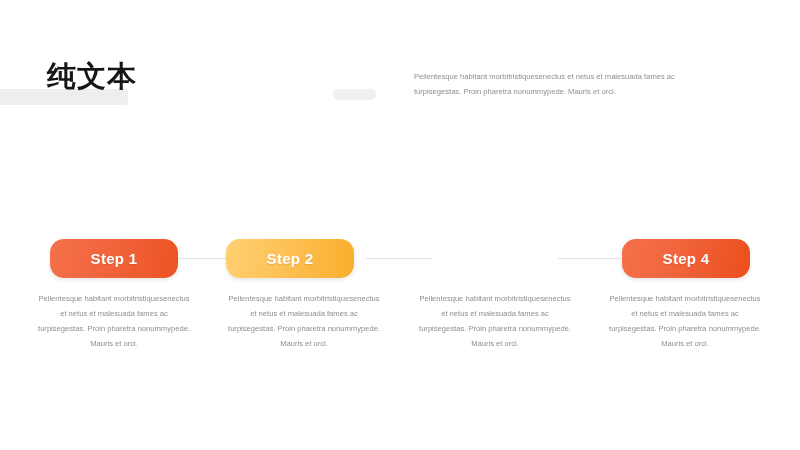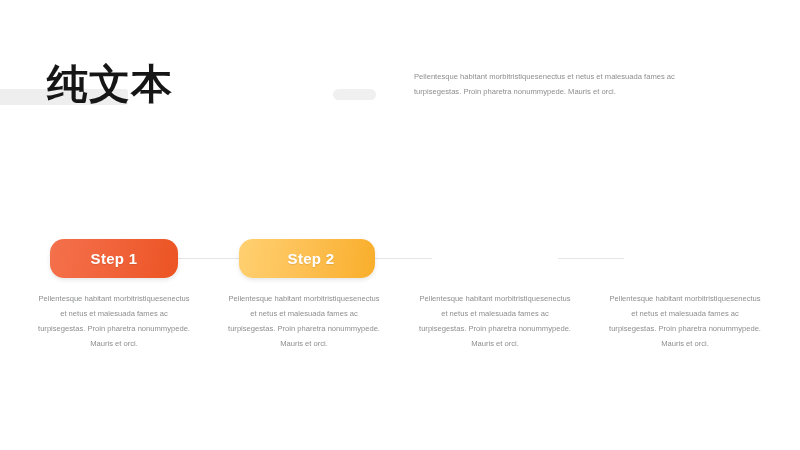--- a/index.html
+++ b/index.html
@@ -26,22 +26,22 @@
     left: 0;
     top: 89px;
     width: 128px;
     height: 16px;
     background: #eeeeef;
     border-radius: 0 3px 3px 0;
   }
   .slide-title {
     position: absolute;
     left: 47px;
-    top: 64px;
-    font-size: 41px;
+    top: 56px;
+    font-size: 29px;
     font-weight: bold;
     line-height: 40px;
     color: #161616;
     letter-spacing: 1px;
     white-space: nowrap;
   }
   .header-pill {
     position: absolute;
     left: 333px;
     top: 89px;
@@ -91,21 +91,21 @@
     box-shadow: 0 2px 4px rgba(0,0,0,0.10);
   }
   .step-box .step-label {
     color: #ffffff;
     font-size: 15px;
     font-weight: bold;
     letter-spacing: 0.3px;
     text-shadow: 0 1px 1px rgba(0,0,0,0.10);
   }
   .box-1 { left: 50px;  background: linear-gradient(100deg, #f4714b 0%, #f1643c 45%, #ec5423 100%); }
-  .box-2 { left: 239px; background: linear-gradient(100deg, #ffd071 0%, #fdc155 45%, #f9ae2b 100%); padding-left: 8px; }
+  .box-2 { left: 226px; background: linear-gradient(100deg, #ffd071 0%, #fdc155 45%, #f9ae2b 100%); }
   .box-3 { left: 432px; background: linear-gradient(100deg, #6fc8f7 0%, #51bdf6 45%, #30aff2 100%); }
   .box-4 { left: 622px; background: linear-gradient(100deg, #f4714b 0%, #f1643c 45%, #eb4f1c 100%); }
 
   
   .bodies {
     position: absolute;
     left: 0;
     top: 291px;
     width: 800px;
   }
@@ -144,20 +144,23 @@
 
     <div class="step-box box-1">
       <span class="step-label">Step 1</span>
     </div>
 
     <div class="step-box box-2">
       <span class="step-label">Step 2</span>
     </div>
 
 
+    <div class="step-box box-4">
+      <span class="step-label">Step 4</span>
+    </div>
 
   </div>
 
   <div class="bodies">
     <div class="body-col col-1">Pellentesque habitant morbitristiquesenectus  et netus et malesuada  fames ac turpisegestas. Proin pharetra nonummypede.  Mauris et orci.</div>
     <div class="body-col col-2">Pellentesque habitant morbitristiquesenectus  et netus et malesuada  fames ac turpisegestas. Proin pharetra nonummypede.  Mauris et orci.</div>
     <div class="body-col col-3">Pellentesque habitant morbitristiquesenectus  et netus et malesuada  fames ac turpisegestas. Proin pharetra nonummypede.  Mauris et orci.</div>
     <div class="body-col col-4">Pellentesque habitant morbitristiquesenectus  et netus et malesuada  fames ac turpisegestas. Proin pharetra nonummypede.  Mauris et orci.</div>
   </div>
 

